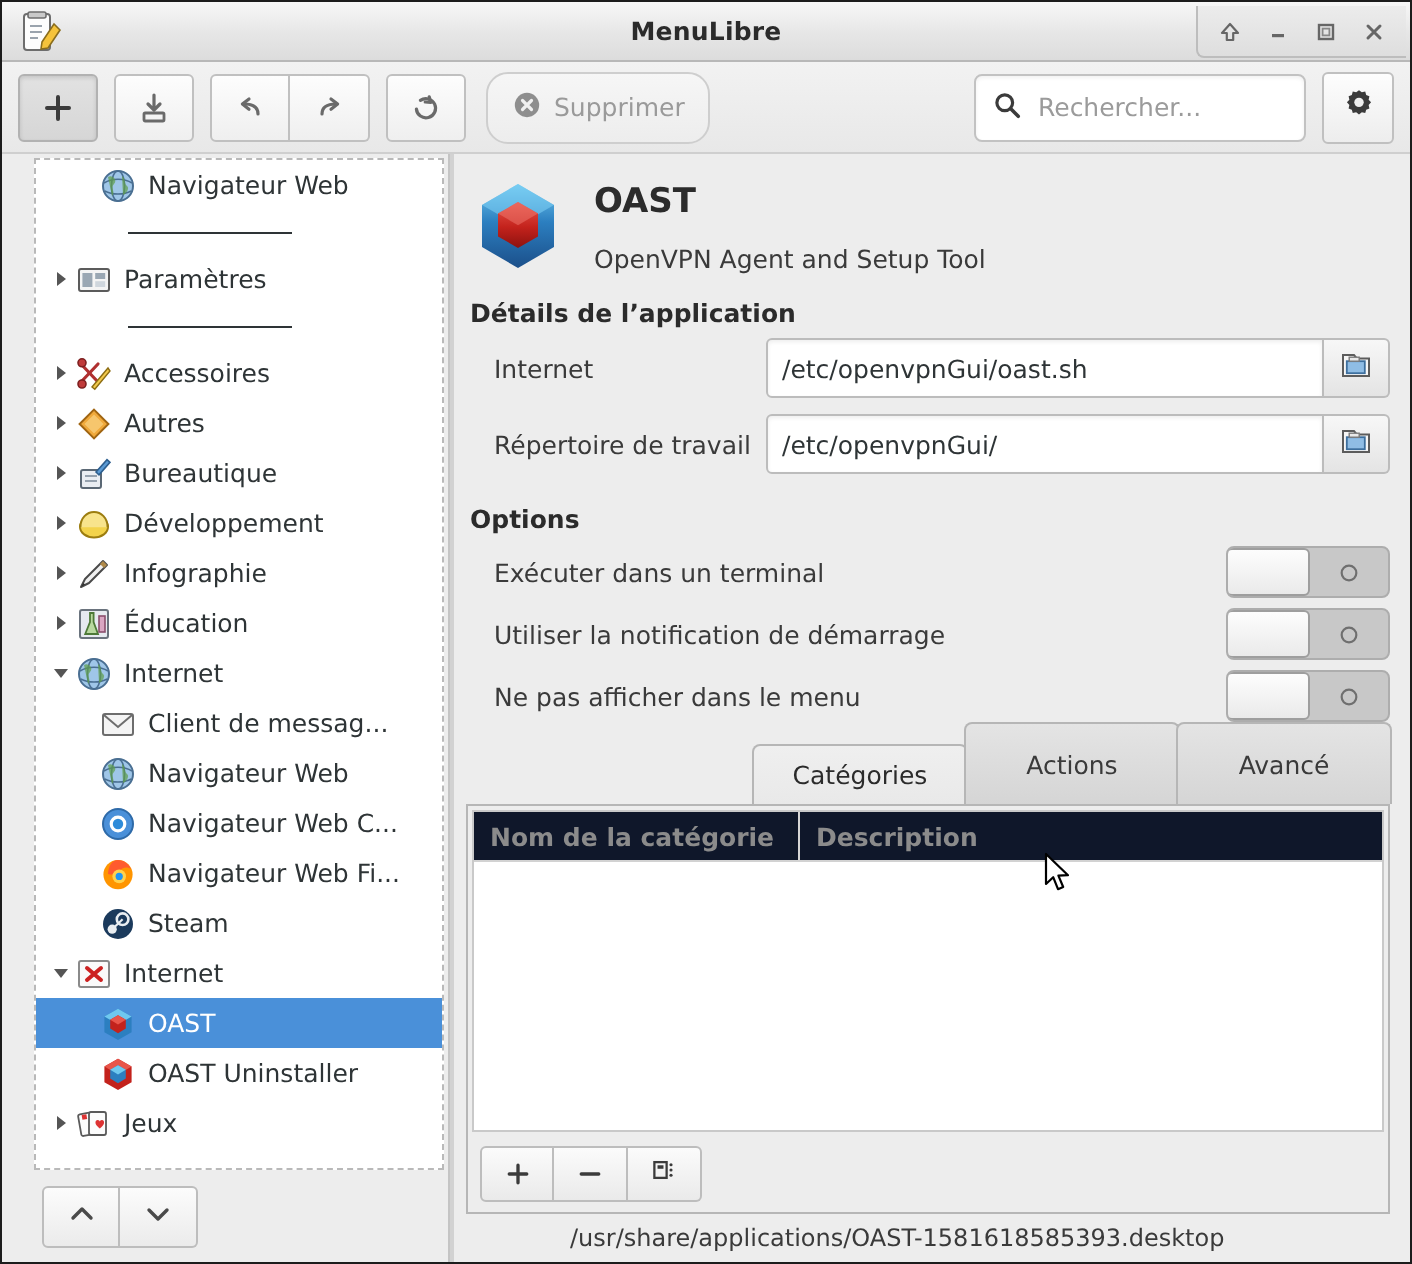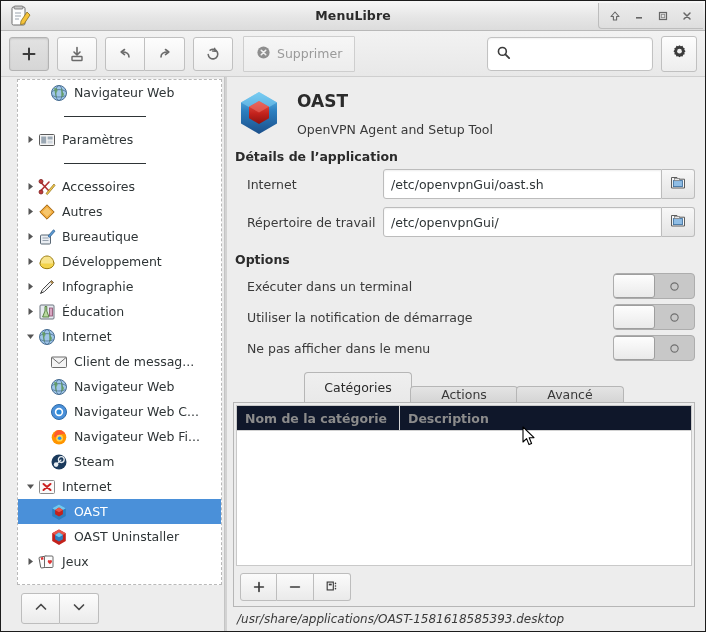--- a/index.html
+++ b/index.html
@@ -91,21 +91,21 @@
   }
   .tb-group { display: flex; }
   .tb-group .tb-btn { border-radius: 0; border-left-width: 0; }
   .tb-group .tb-btn:first-child { border-radius: 3px 0 0 3px; border-left-width: 1px; }
   .tb-group .tb-btn:last-child { border-radius: 0 3px 3px 0; }
   .tb-sep { width: 10px; }
   .tb-delete {
     height: 34px;
     padding: 0 12px;
     border: 1px solid #cecece;
-    border-radius: 1px;
+    border-radius: 11px;
     background: linear-gradient(to bottom,#f6f6f6,#ededed);
     display: flex; align-items: center; gap: 6px;
     color: #9a9a9a;
     font-size: 12.5px;
   }
   .search-wrap {
     margin-left: auto;
     display: flex;
     align-items: center;
     gap: 8px;
@@ -320,29 +320,29 @@
   
   .notebook {
     flex: 1 1 auto;
     display: flex;
     flex-direction: column;
     min-height: 0;
     margin-top: 8px;
   }
   .tabs {
     display: flex;
-    justify-content: center;
+    justify-content: flex-end;
     align-items: flex-end;
     height: 30px;
     position: relative;
     z-index: 2;
   }
   .tab {
     min-width: 108px;
-    height: 16px;
+    height: 41px;
     box-sizing: border-box;
     display: flex; align-items: center; justify-content: center;
     font-size: 12.5px;
     color: #3a3a3a;
     border: 1px solid #b6b6b6;
     border-bottom: none;
     border-radius: 4px 4px 0 0;
     background: linear-gradient(to bottom,#e4e4e4,#d5d5d5);
     margin: 0 -1px;
   }
@@ -408,23 +408,23 @@
   .tf-group .tf-btn:first-child { border-radius: 3px 0 0 3px; border-left: 1px solid #bdbdbd; }
   .tf-group .tf-btn:last-child { border-radius: 0 3px 3px 0; }
 
   .statusbar {
     flex: 0 0 24px;
     height: 24px;
     display: flex;
     align-items: center;
     padding-left: 4px;
     font-size: 12px;
-    font-style: italic;
     color: #3a3a3a;
     box-sizing: border-box;
+    margin-left: 48px;
   }
 
   
   .cursor {
     position: absolute;
     left: 521px; top: 425px;
     width: 14px; height: 21px;
     pointer-events: none;
     z-index: 50;
   }
@@ -515,20 +515,21 @@
     </div>
 
     <div class="search-wrap">
       <div class="search-box">
         <span>
           <svg width="15" height="15" viewBox="0 0 16 16">
             <circle cx="6.8" cy="6.8" r="4.2" fill="none" stroke="#3b3b3b" stroke-width="1.7"></circle>
             <path d="M10 10 L14 14" stroke="#3b3b3b" stroke-width="1.9" stroke-linecap="round"></path>
           </svg>
         </span>
+        <input type="text" placeholder="Rechercher..." style="">
       </div>
       <div class="gear-btn">
         <span>
           <svg width="17" height="17" viewBox="0 0 18 18">
             <path d="M9 1.2 L10.5 2.3 L12.3 1.9 L12.8 3.7 L14.5 4.4 L14.1 6.2 L15.4 7.6 L14.1 9 L14.5 10.8 L12.8 11.5 L12.3 13.3 L10.5 12.9 L9 14 L7.5 12.9 L5.7 13.3 L5.2 11.5 L3.5 10.8 L3.9 9 L2.6 7.6 L3.9 6.2 L3.5 4.4 L5.2 3.7 L5.7 1.9 L7.5 2.3 Z" fill="#3b3b3b"></path>
             <circle cx="9" cy="7.6" r="2.5" fill="#efefef"></circle>
           </svg>
         </span>
       </div>
     </div>

